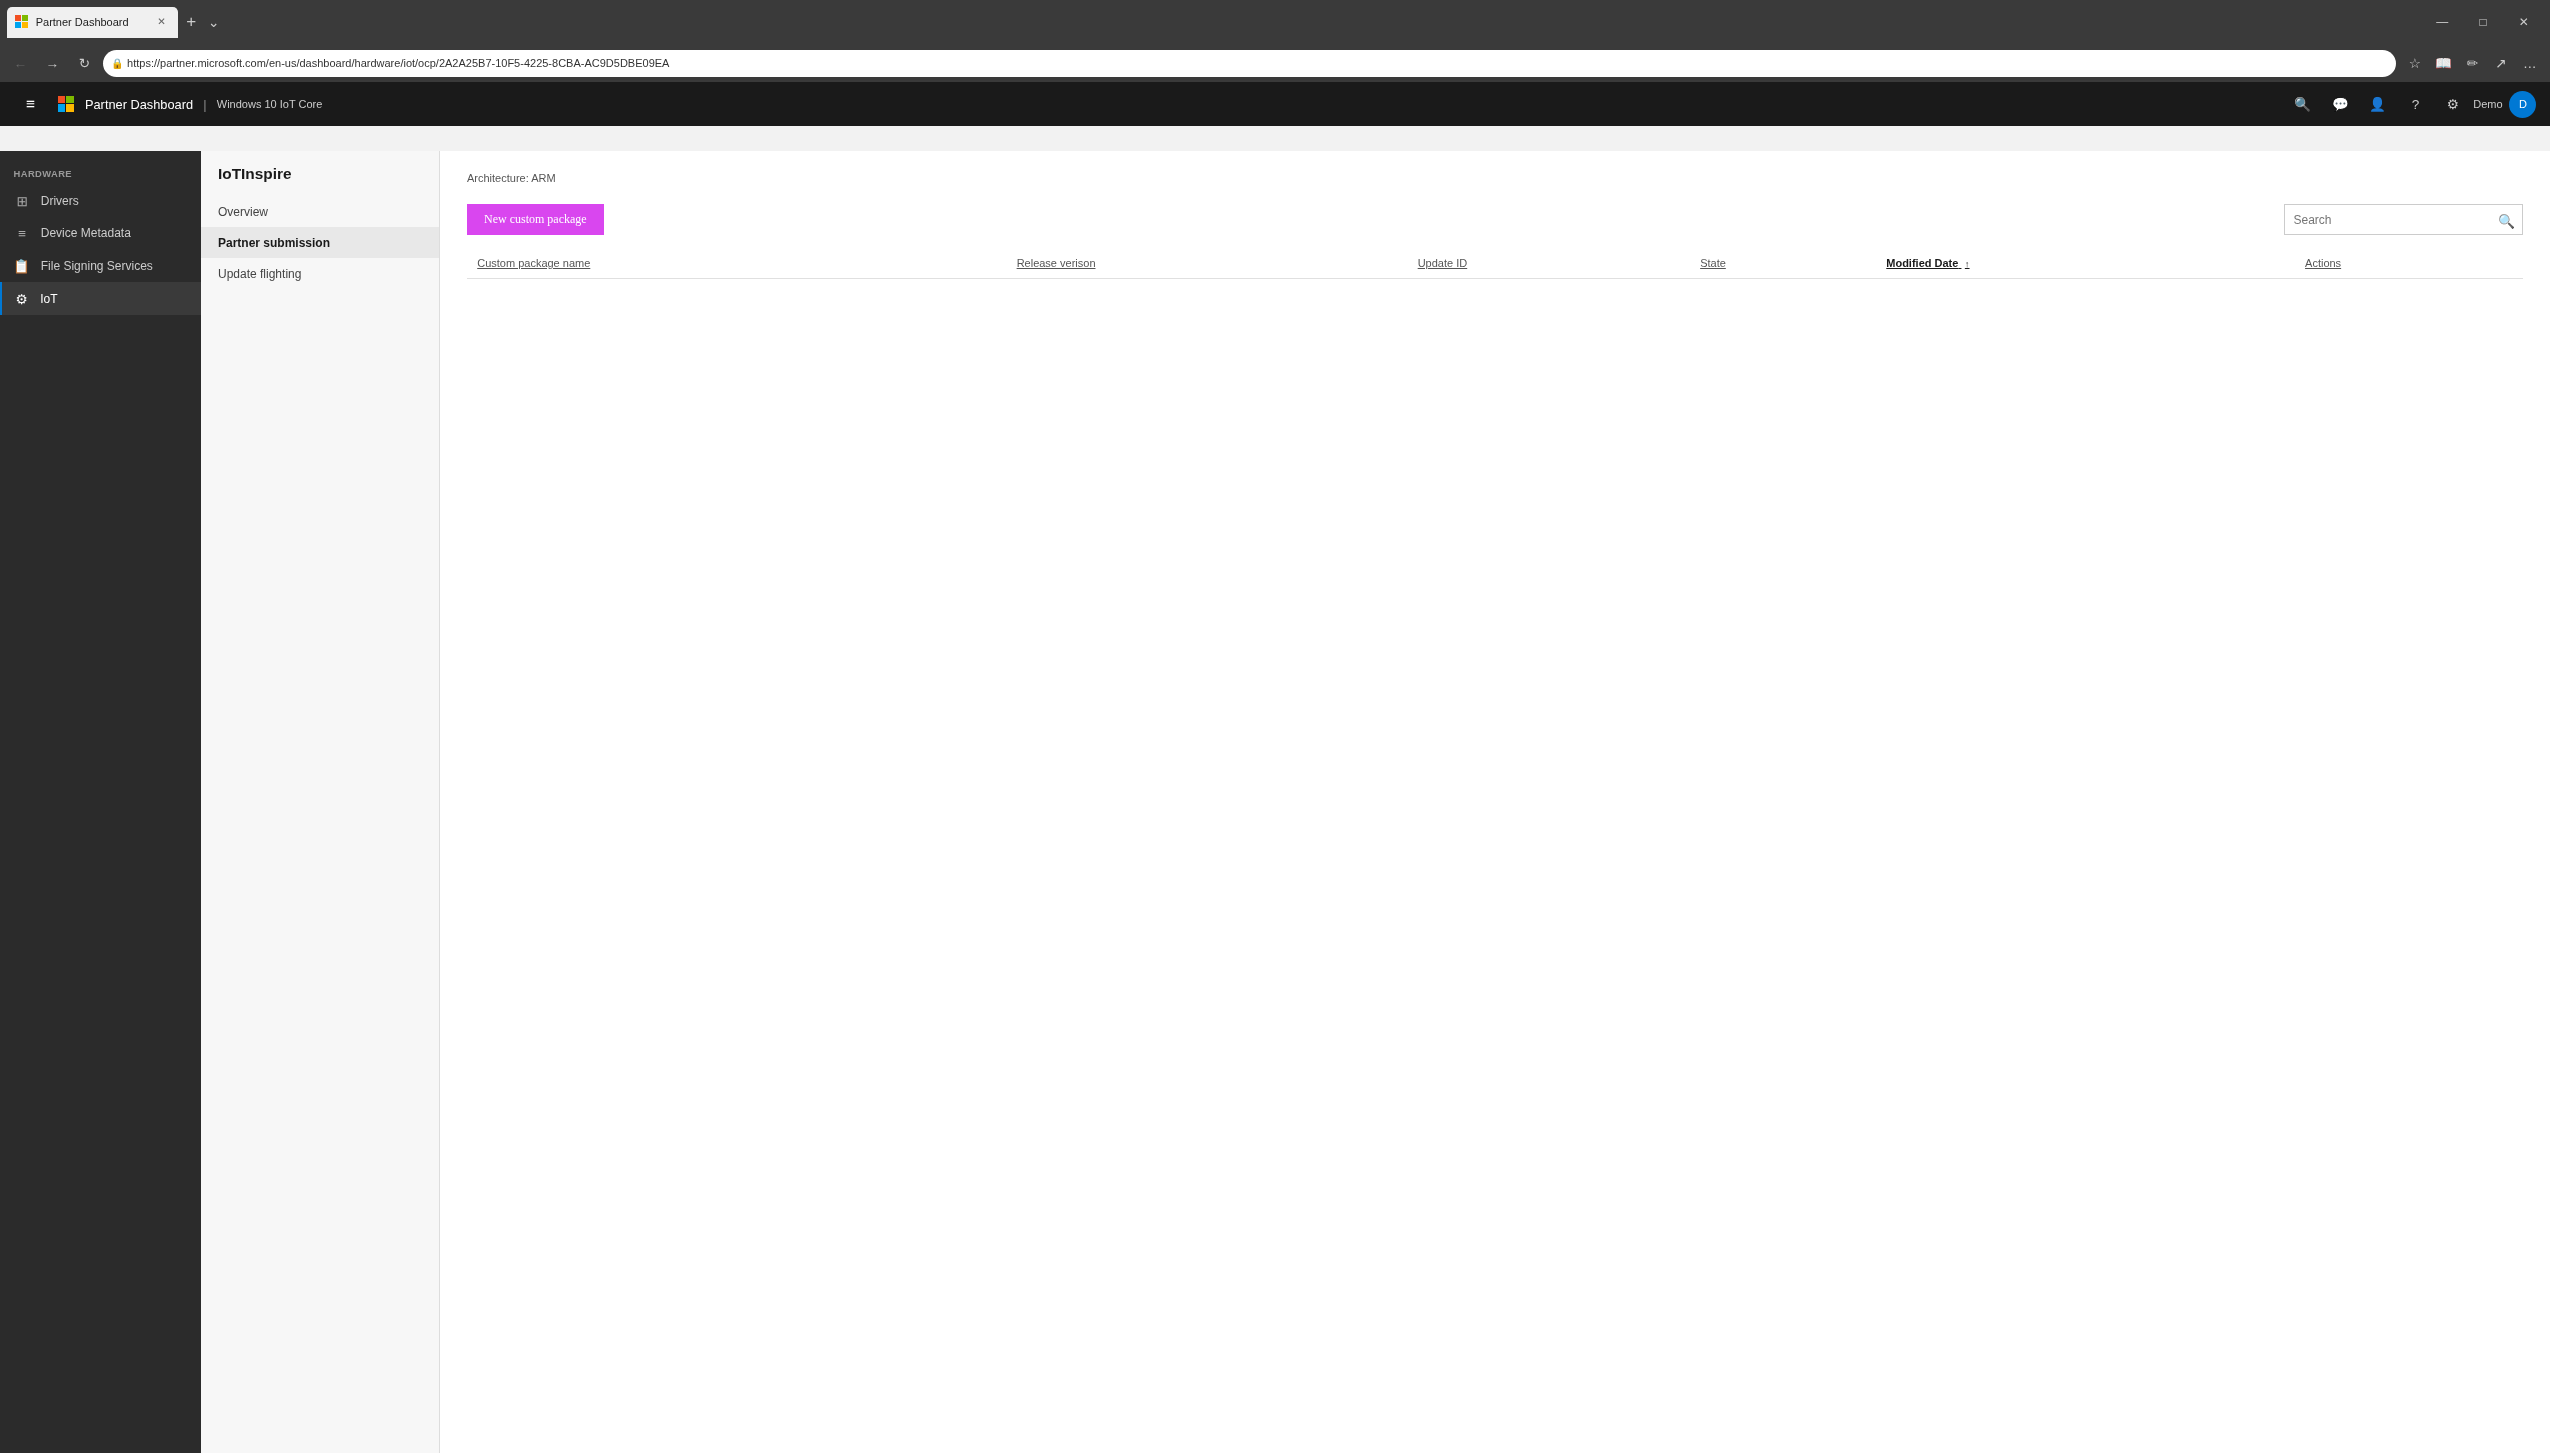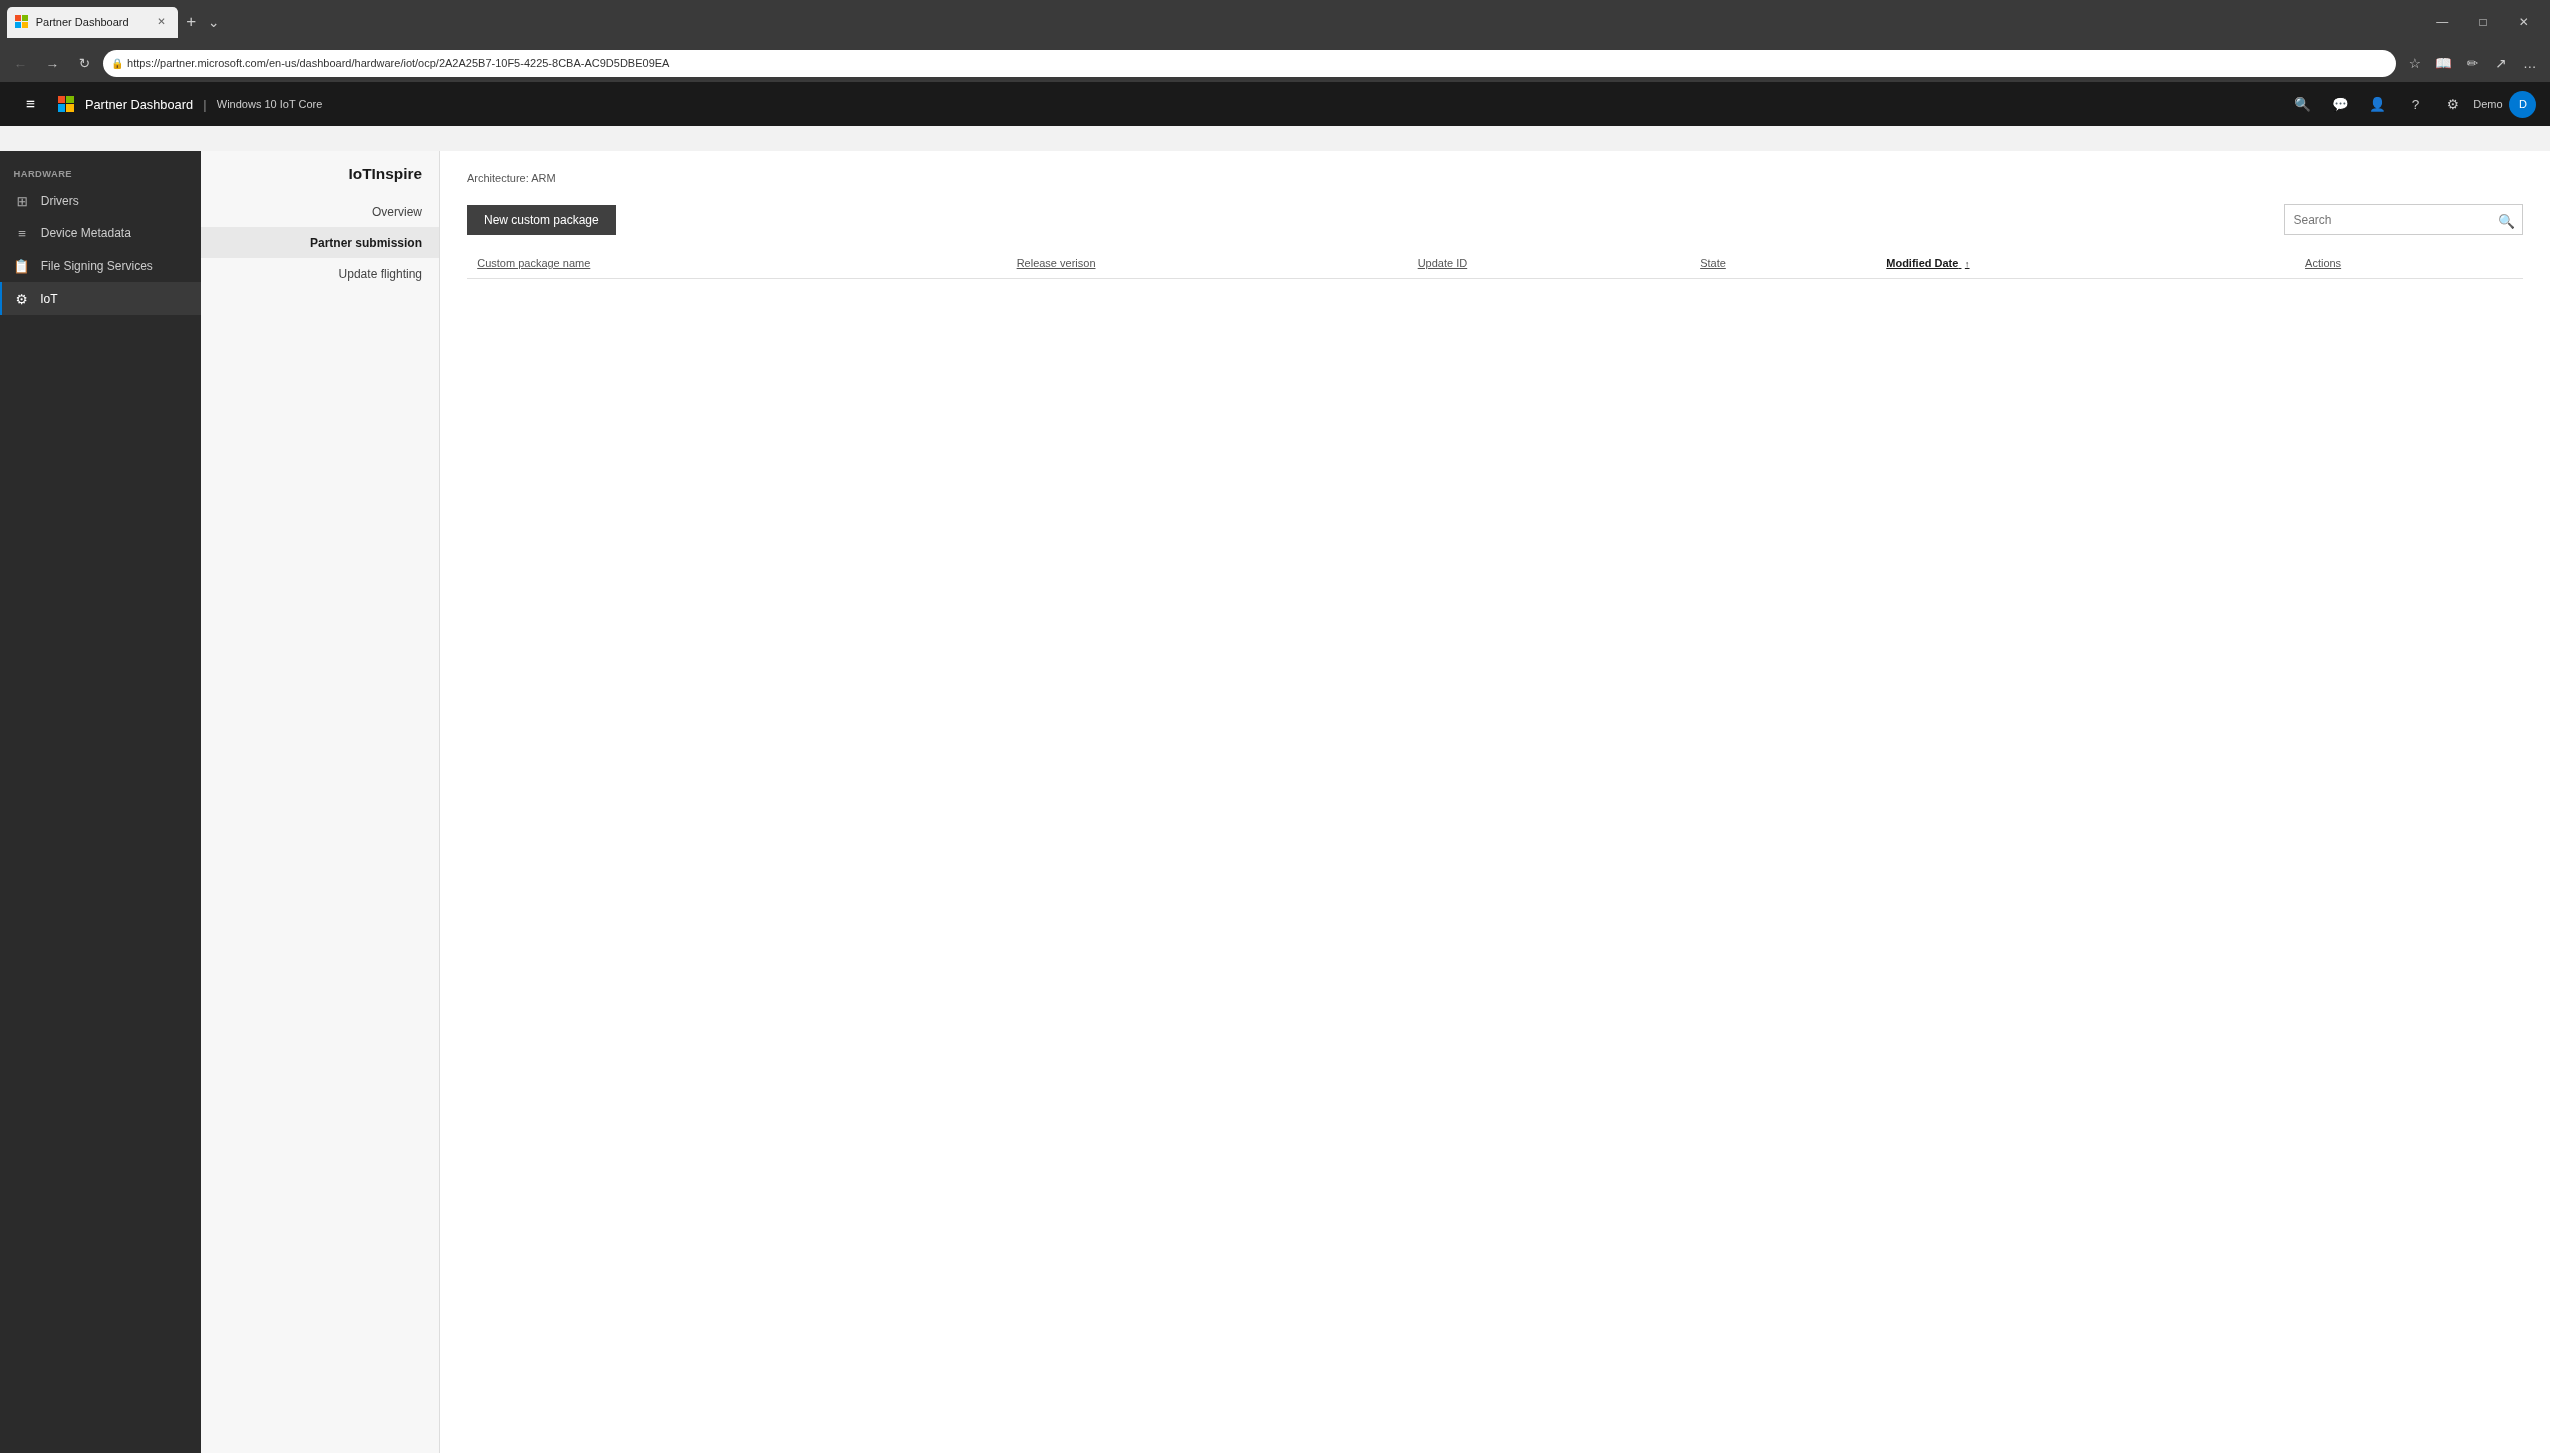--- a/index.html
+++ b/index.html
@@ -237,21 +237,20 @@
     }
     .sidebar-item.active .sidebar-icon { color: #fff; }
 
     
     .sub-nav {
       width: 239px;
       background: #f7f7f7;
       border-right: 0.9px solid #ddd;
       flex-shrink: 0;
       padding: 13.6px 0;
-      text-align: right;
     }
     .sub-nav-title {
       font-size: 15.4px;
       font-weight: 600;
       color: #1a1a1a;
       padding: 0 17px 13.6px;
     }
     .sub-nav-item {
       padding: 8.5px 17px;
       font-size: 12px;
@@ -284,27 +283,27 @@
     }
 
     .actions-row {
       display: flex;
       align-items: center;
       margin-top: 20.5px;
       margin-bottom: 13.6px;
       gap: 13.6px;
     }
     .new-custom-btn {
-      background: #404040;
+      background: #d946ef;
       color: #fff;
       border: none;
       padding: 8px 17px;
       font-size: 12px;
       cursor: pointer;
-      font-family: Liberation Sans, sans-serif;
+      font-family: Liberation Serif, serif;
     }
 
     .search-box-wrap {
       margin-left: auto;
       display: flex;
       border: 0.9px solid #ccc;
       background: #fff;
       height: 31px;
       width: 239px;
     }

